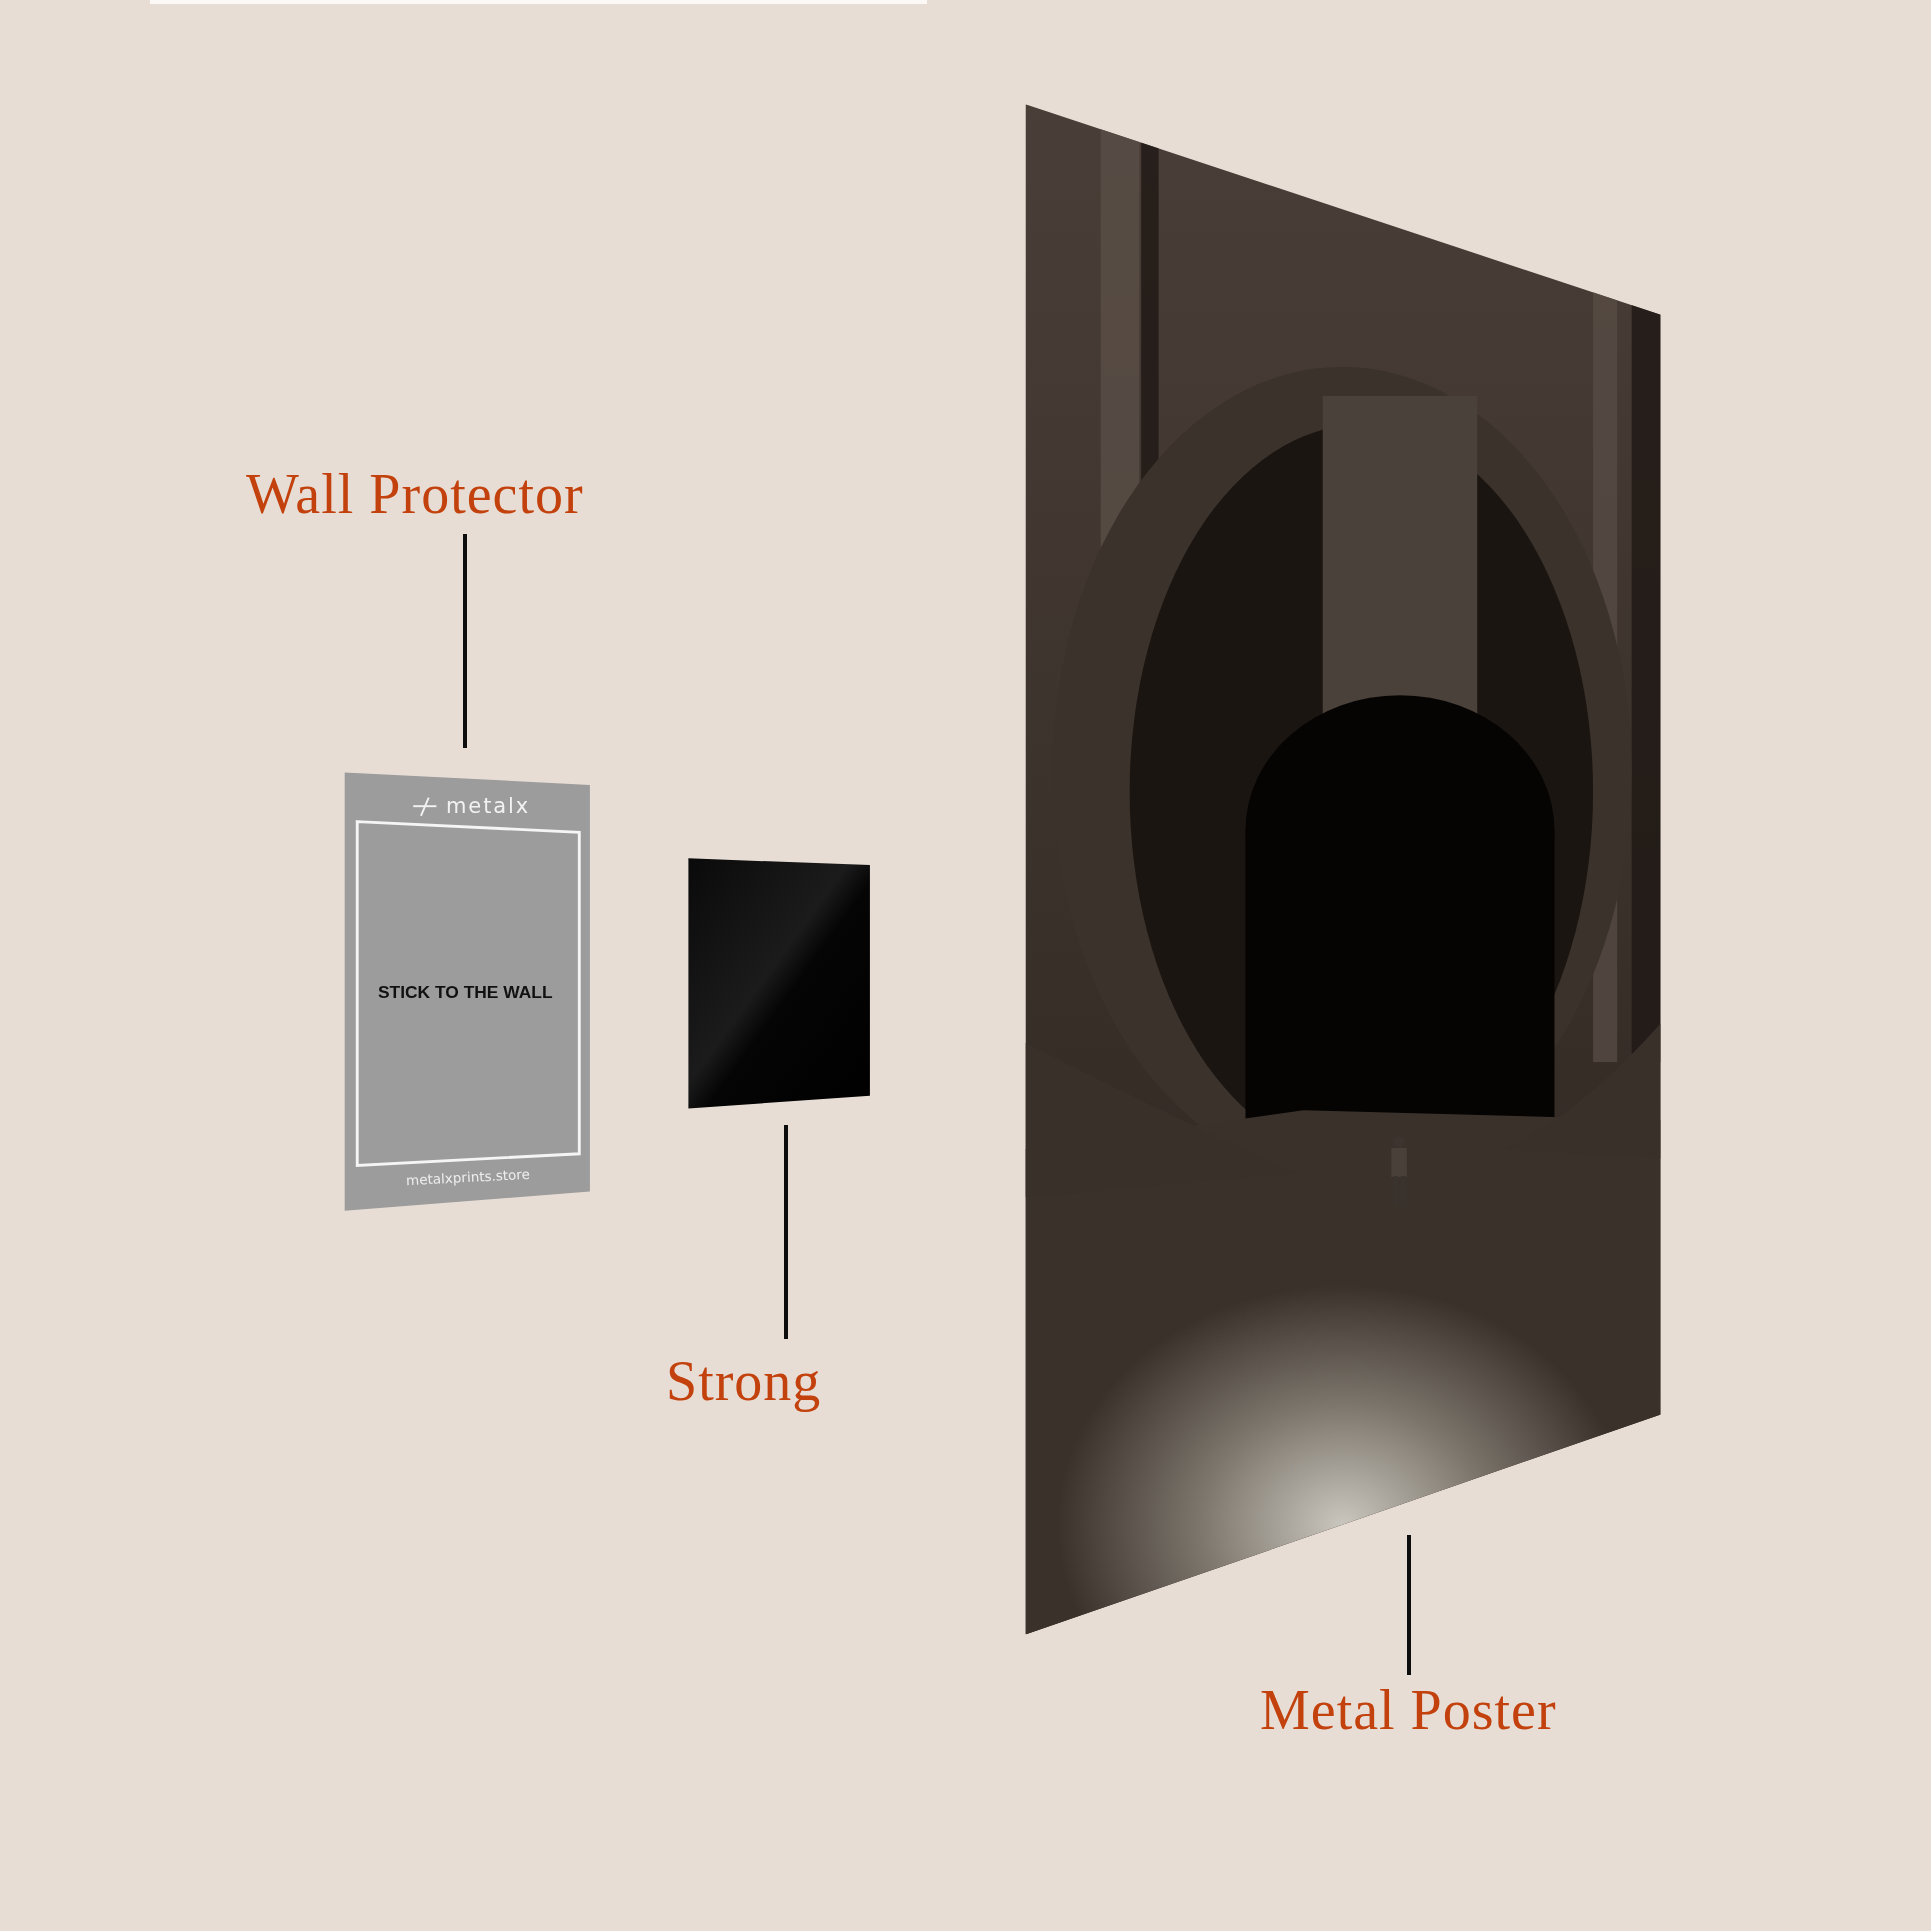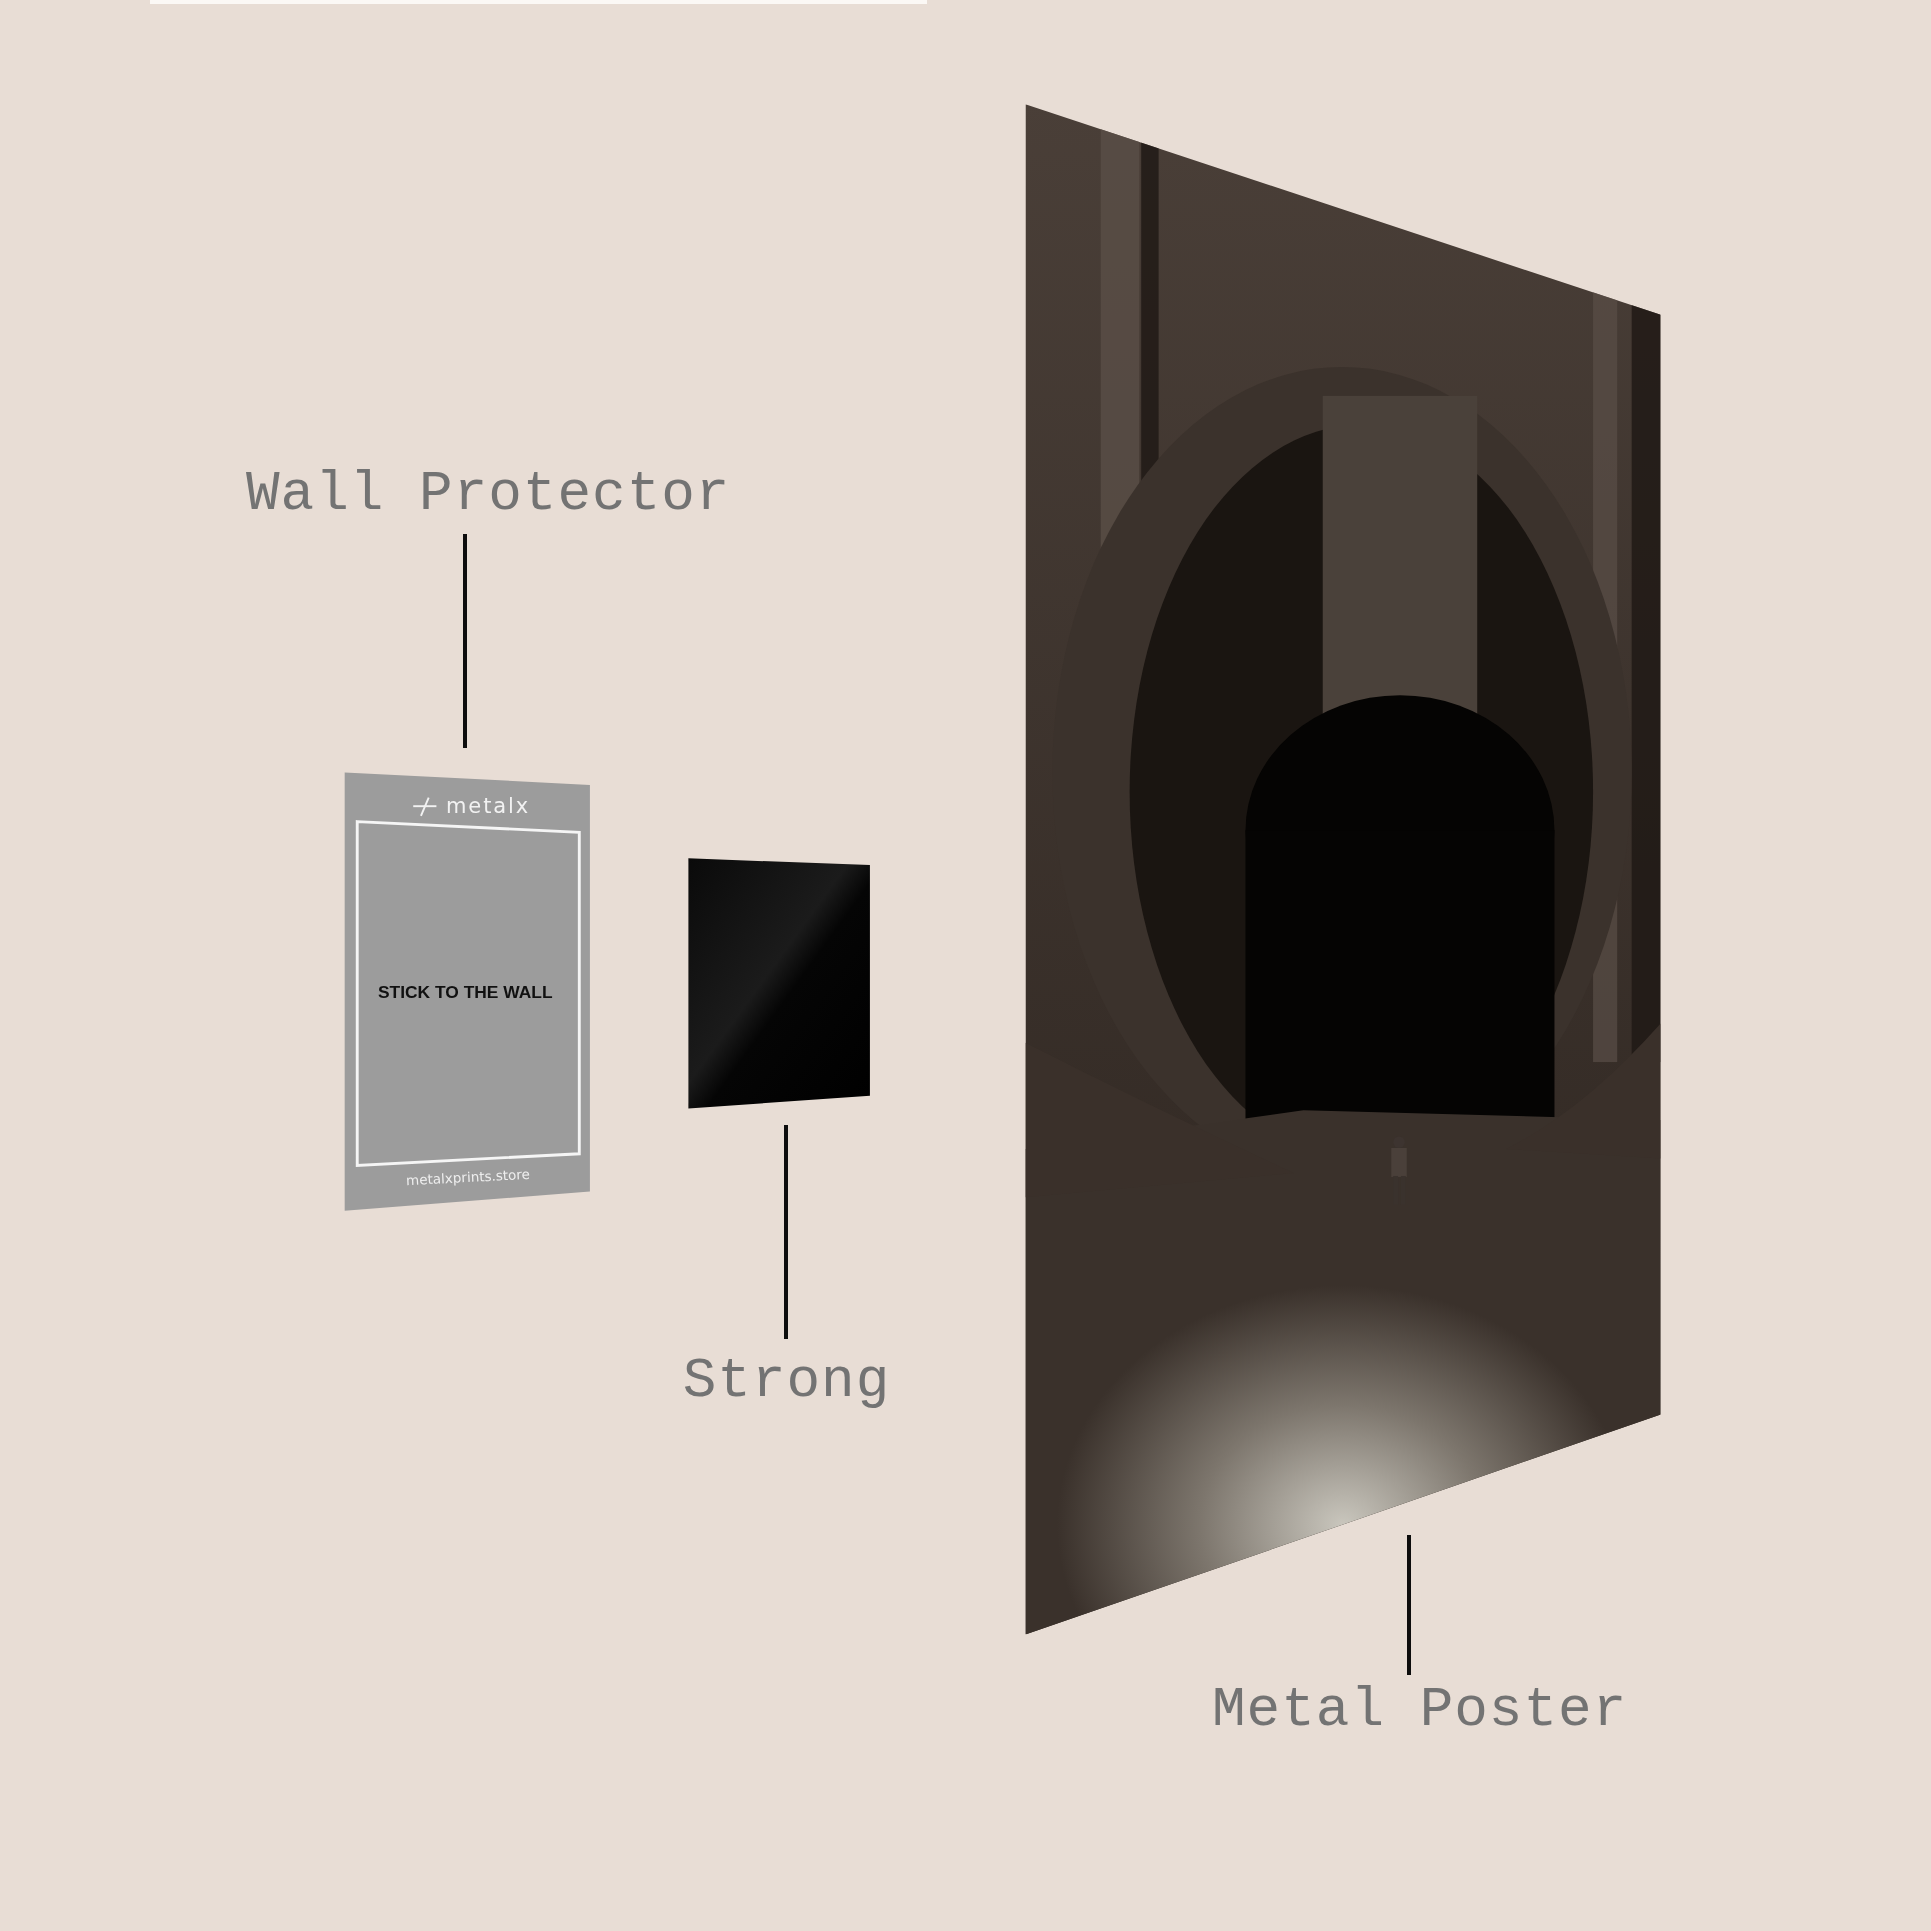--- a/index.html
+++ b/index.html
@@ -6,23 +6,23 @@
   body {
     width: 1931px; height: 1931px; position: relative; overflow: hidden;
     background: #e8ddd5;
     font-family: "DejaVu Sans", sans-serif;
   }
   .top-strip {
     position: absolute; left: 150px; top: 0; width: 777px; height: 3.9px;
     background: #fbf8f5;
   }
   .label {
-    position: absolute; color: #737373; font-weight: 400;
-    font-family: Liberation Mono, monospace; letter-spacing: 1px;
-    white-space: nowrap; text-align: center;
+    position: absolute; color: #c2410c; font-weight: 400;
+    font-family: Liberation Serif, serif; letter-spacing: 1px;
+    white-space: nowrap; 
   }
   .callout-line { position: absolute; width: 3.9px; background: #0d0d0d; }
   .protector-text {
     position: absolute; color: #111; font-family: "Liberation Sans", sans-serif;
     font-weight: 700; font-size: 17.4px; white-space: nowrap; text-align: center;
   }
   .brand {
     position: absolute; color: #f2f2f2; font-family: "DejaVu Sans", sans-serif;
     font-size: 21px; letter-spacing: 1.9px; white-space: nowrap;
   }
@@ -107,14 +107,14 @@
 <div class="brand" style="left:446px; top:794px;">metalx</div>
 <div class="protector-text" style="left:378px; top:982px;">STICK TO THE WALL</div>
 <div class="store" style="left:406px; top:1169px;">metalxprints.store</div>
 
 <div class="callout-line" style="left:784px; top:1125px; height:214px;"></div>
 <div class="label" style="left:666px; top:1344px; width:241px; font-size:56px; line-height:75px;">
   <div>Strong</div>
 </div>
 
 <div class="callout-line" style="left:1407px; top:1535px; height:140px;"></div>
-<div class="label" style="left:1212px; top:1678px; font-size:56px;">Metal Poster</div>
+<div class="label" style="left:1260px; top:1678px; font-size:56px;">Metal Poster</div>
 
 
 </body></html>

